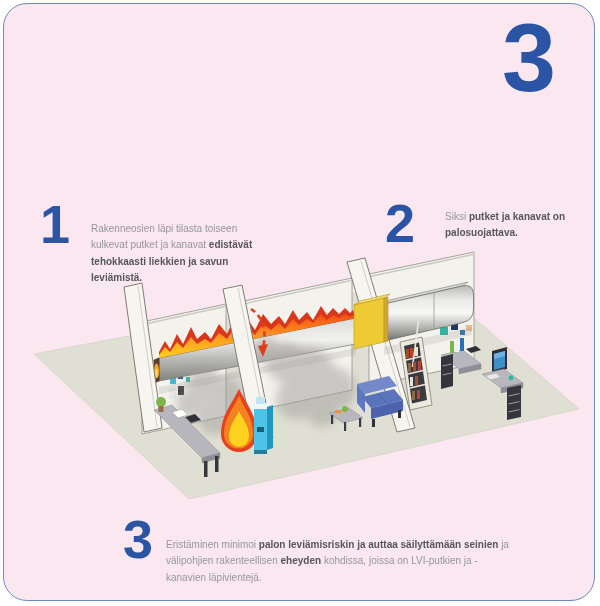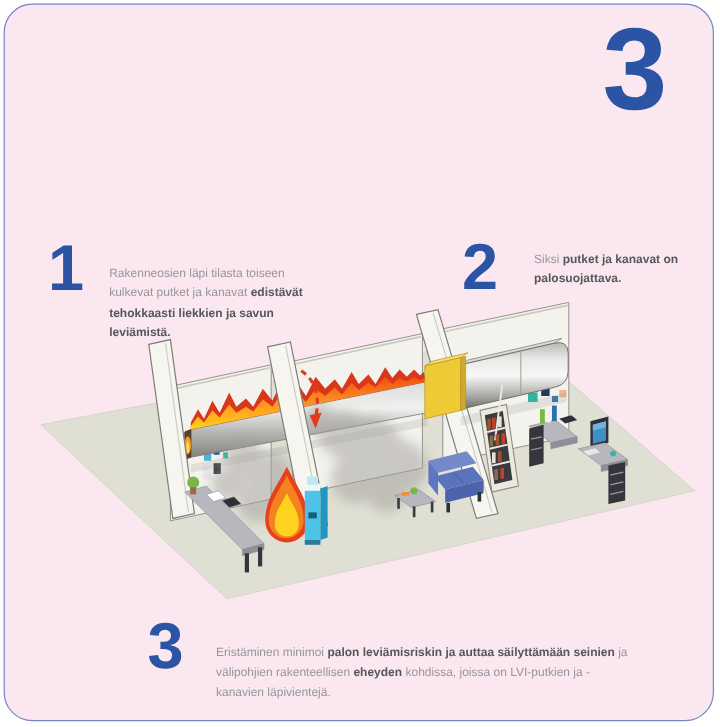--- a/index.html
+++ b/index.html
@@ -20,21 +20,21 @@
   .title-light{font-weight:normal;color:#5b78bd;letter-spacing:0.3px;margin-right:4px;}
   
   .fact-num{position:absolute;font-size:54px;line-height:0.8;font-weight:bold;color:#2b55a4;}
   .fact-text{position:absolute;margin:17px;font-size:10px;line-height:16.4px;color:#95979a;}
   .fact-text b{color:#55575a;}
   #fact1-num{left:36px;top:199px;}
   #fact1-text{left:70px;top:200px;width:178px;}
   #fact2-num{left:381px;top:198px;}
   #fact2-text{left:424px;top:188px;width:148px;}
   #fact3-num{left:119px;top:514px;}
-  #fact3-text{left:159px;top:516px;width:348px;}
+  #fact3-text{left:145px;top:516px;width:348px;}
   svg{position:absolute;left:0;top:243px;pointer-events:none;}
 </style>
 </head>
 <body>
 
 <div class="card">
 
   <svg width="600" height="270" viewBox="0 0 600 270">
     <defs>
       <linearGradient id="gradDuct" x1="0" y1="0" x2="0" y2="1">

